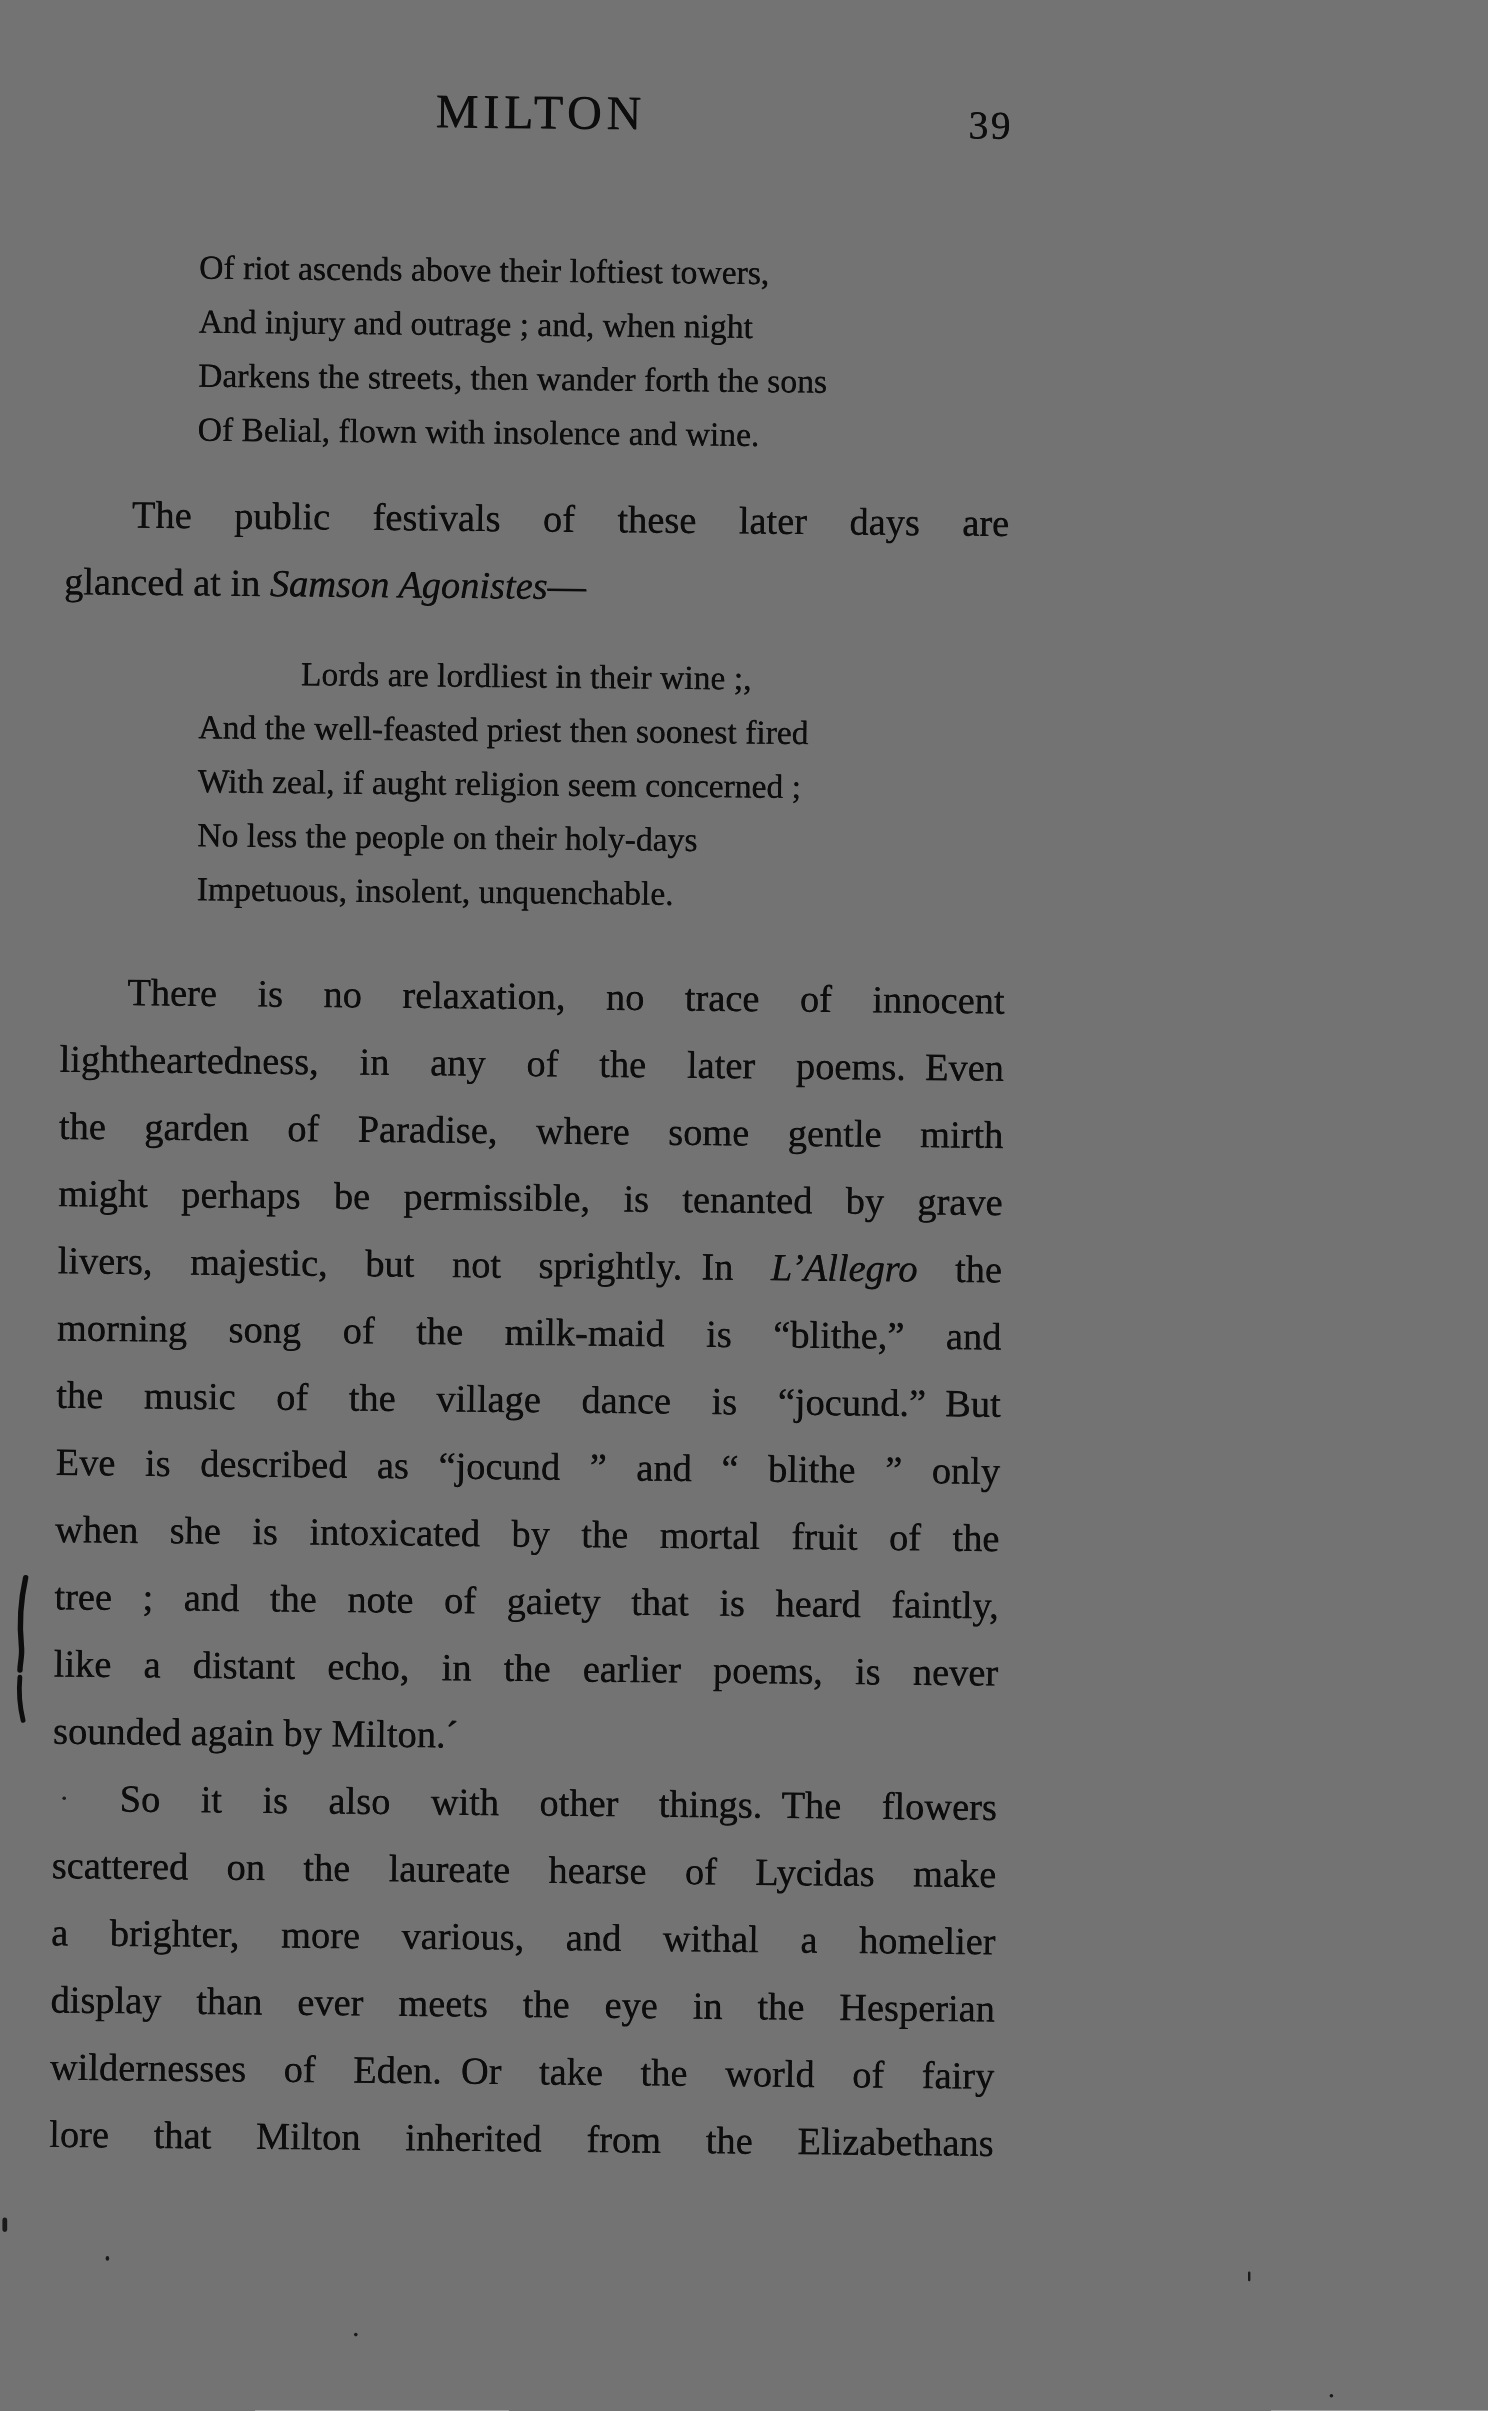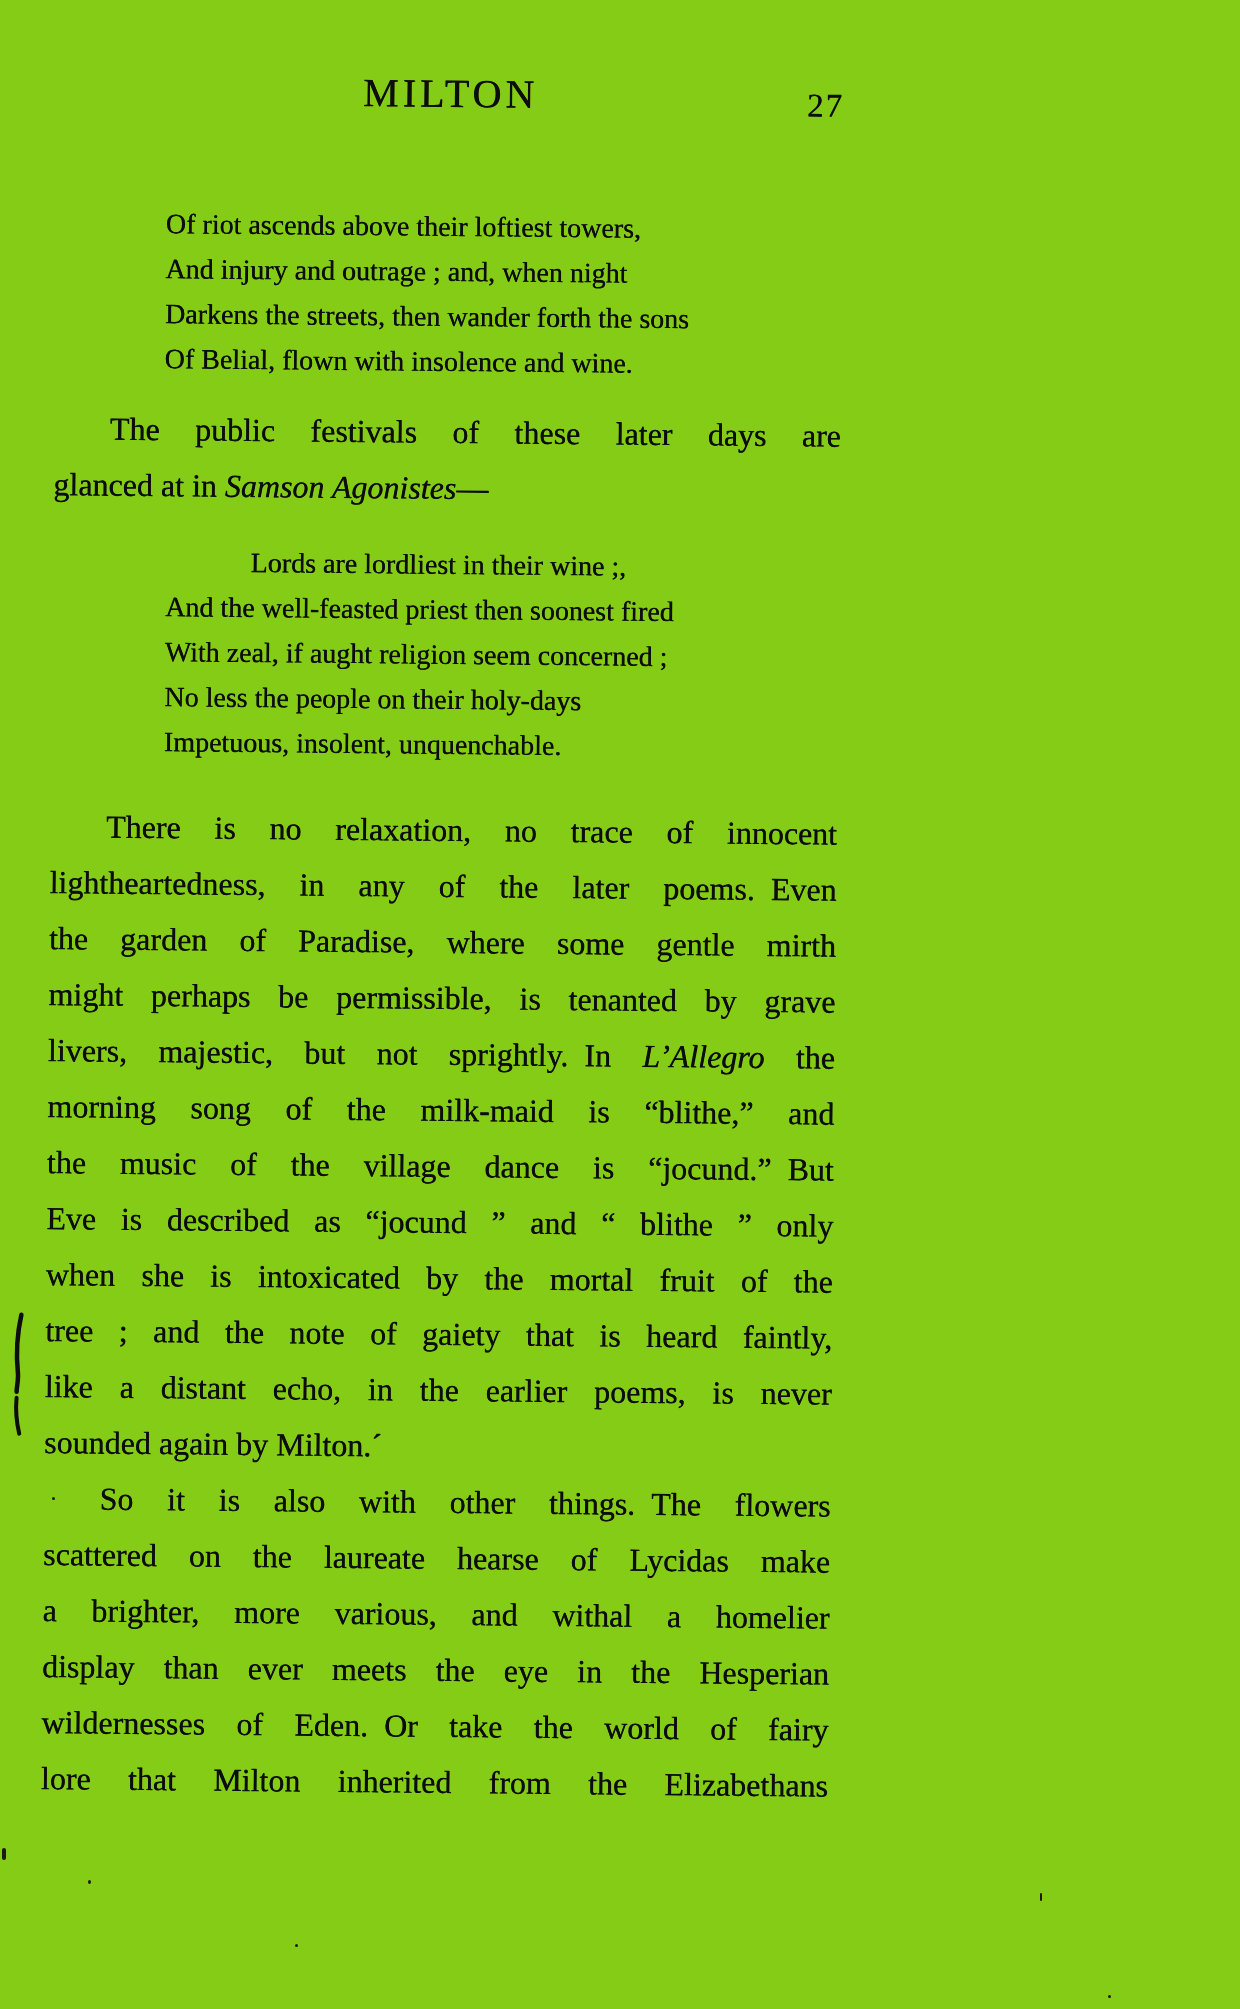--- a/index.html
+++ b/index.html
@@ -1,19 +1,19 @@
 <!DOCTYPE html>
 <html><head>
 <meta charset="utf-8">
 <style>
   html,body{margin:0;padding:0;background:#e8e8e8;}
   .page{
     position:relative;
     width:1240px;height:2009px;
-    background:#84cc16;
+    background:#737373;
     overflow:hidden;
     color:#0d0d0d;
     font-family:"Liberation Serif","DejaVu Serif",serif;
   }
   .content{
     position:absolute;left:0;top:0;width:1240px;height:2009px;
     padding:68px 395px 0 58px;
     box-sizing:border-box;
     transform:rotate(0.55deg);
     transform-origin:60px 0;
@@ -59,21 +59,21 @@
   .s6{left:52px;top:1497px;width:3px;height:3px;}
 </style>
 </head>
 <body>
 
 <div class="page">
   <div class="content">
 
     <header class="page-header">
       <h1 class="title">MILTON</h1>
-      <div class="page-number">27</div>
+      <div class="page-number">39</div>
     </header>
 
     <main class="text-column" id="blocks">
         <div class="block verse b0">
           <div class="line"><span>Of riot ascends above their loftiest towers,</span></div>
           <div class="line"><span>And injury and outrage ; and, when night</span></div>
           <div class="line"><span>Darkens the streets, then wander forth the sons</span></div>
           <div class="line"><span>Of Belial, flown with insolence and wine.</span></div>
         </div>
         <div class="block paragraph b1">

